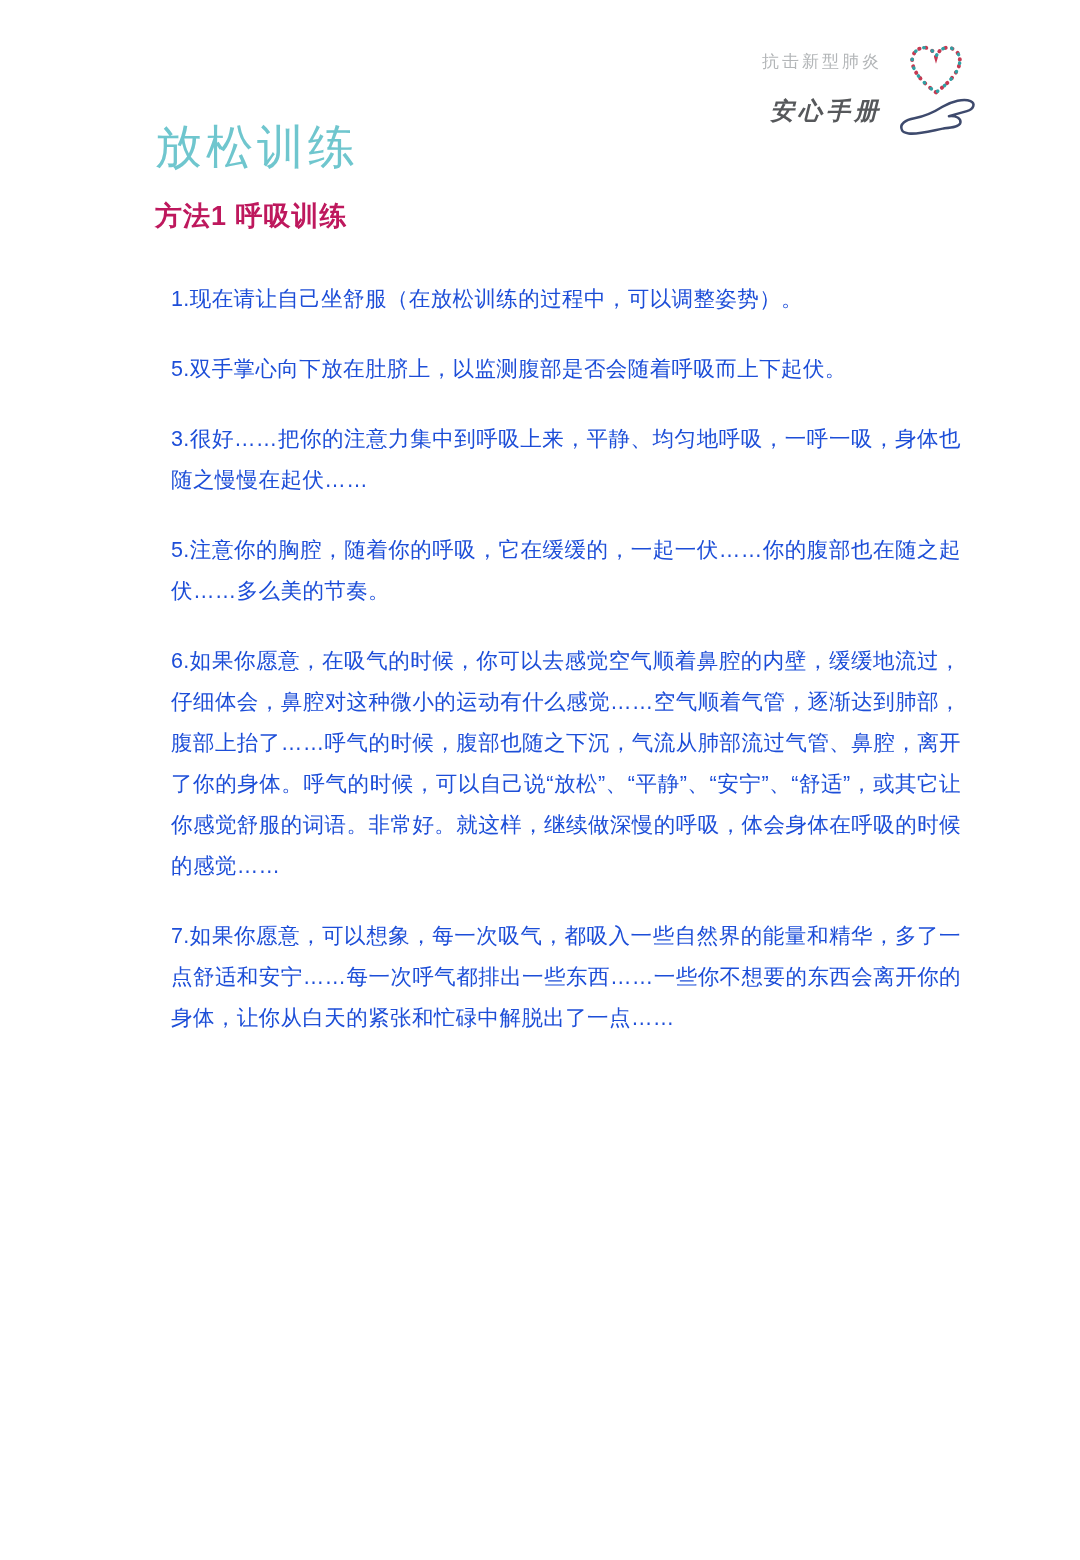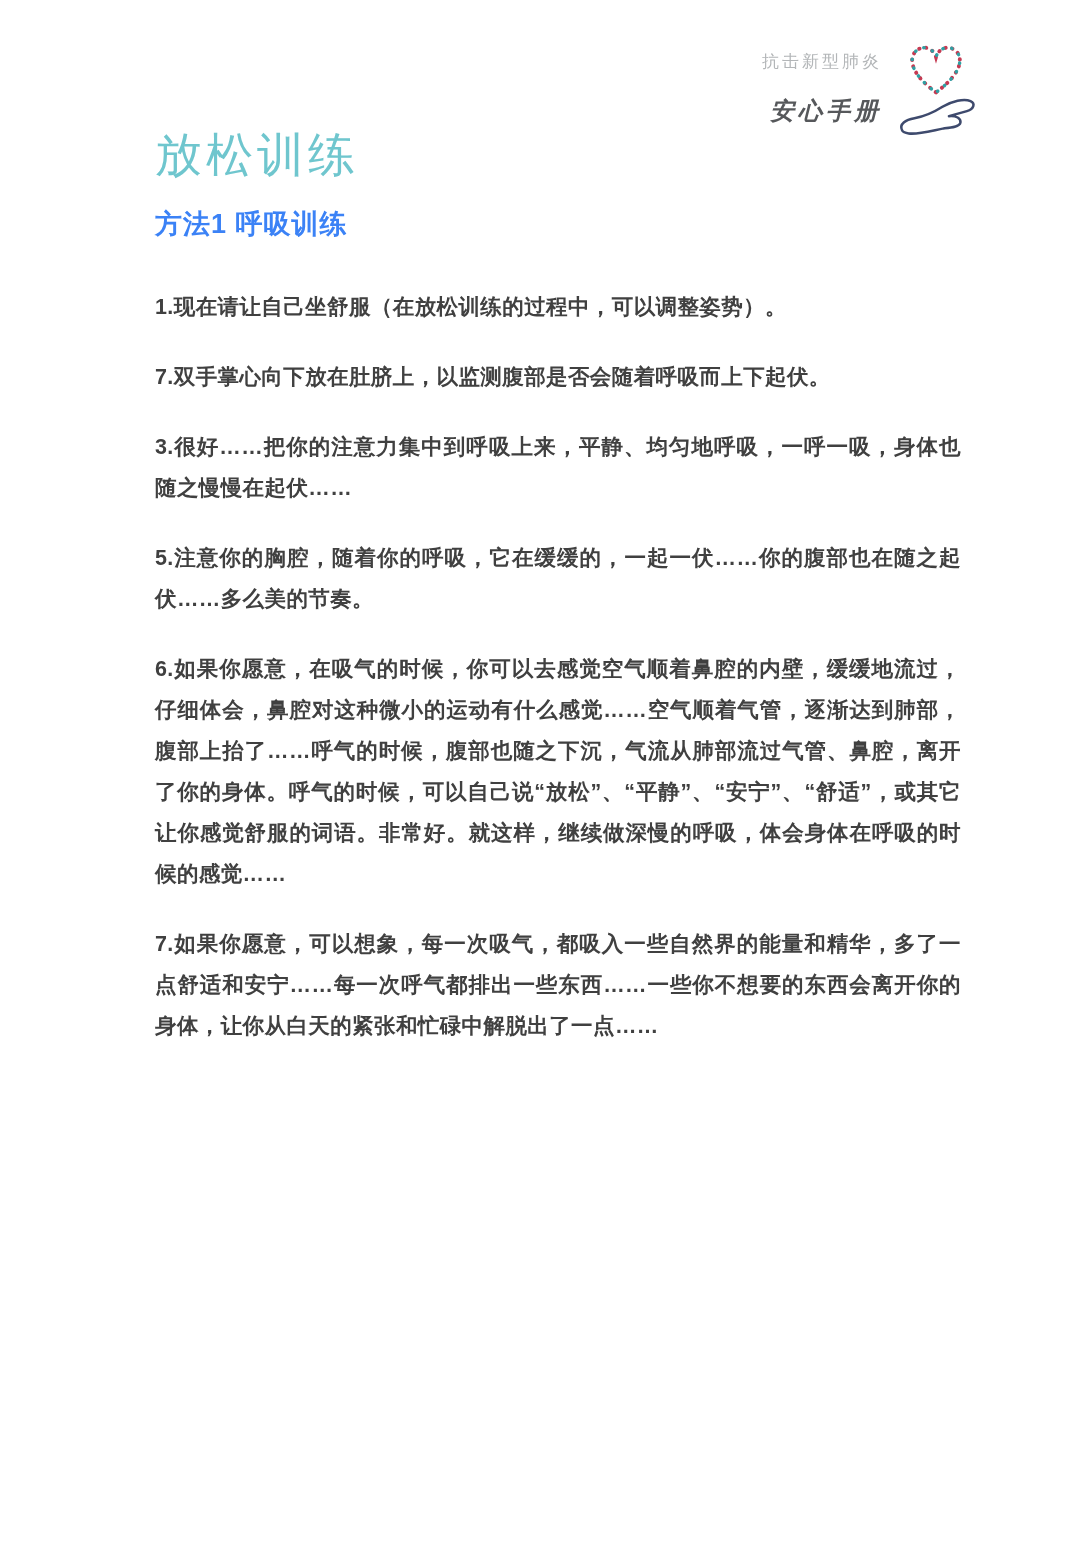--- a/index.html
+++ b/index.html
@@ -39,43 +39,43 @@
     white-space: nowrap;
     font-style: italic;
   }
   .brand-logo { position: relative; width: 88px; height: 97px; }
   .heart-icon { position: absolute; top: 0; left: 12px; }
   .hand-icon  { position: absolute; bottom: 0; left: 0; }
 
   
   .content {
     position: absolute;
-    left: 155px; top: 128px;
+    left: 155px; top: 120px;
     width: 806px;
   }
   .page-title {
     margin: 0;
     font-size: 47px;
     font-weight: 400;
     color: #6fc6ce;
     letter-spacing: 4px;
     line-height: 1.15;
   }
   .section-subtitle {
     margin: 24px 0 0 0;
     font-size: 27px;
     font-weight: 700;
-    color: #3b82f6;
+    color: #be185d;
     letter-spacing: 1px;
   }
   .step {
-    margin: 29px 0 0 0;
+    margin: 29px 0 0 16px;
     font-size: 21.5px;
-    font-weight: 700;
-    color: #404040;
+    font-weight: 400;
+    color: #1d4ed8;
     line-height: 41px;
     letter-spacing: 0.4px;
     text-align: justify;
     text-justify: inter-ideograph;
   }
   .step:first-of-type { margin-top: 45px; }
 
   
   .page-number {
     position: absolute;
@@ -104,21 +104,21 @@
         <path d="M8,55 C3,46 13,40 25,38 C41,35 53,29 64,22 C77,14 94,10 103,14 C110,17 108,25 98,28 L73,35 C83,34 90,38 89,44 C88,50 76,51 66,52 C50,55 29,61 17,59 C11,58 9,57 8,55 Z" fill="none" stroke="#3e4a6d" stroke-width="3.5" stroke-linejoin="round"></path>
       </svg>
     </div>
   </header>
 
   <main class="content">
     <h1 class="page-title">放松训练</h1>
     <h2 class="section-subtitle">方法1  呼吸训练</h2>
 
     <p class="step">1.现在请让自己坐舒服（在放松训练的过程中，可以调整姿势）。</p>
-    <p class="step">7.双手掌心向下放在肚脐上，以监测腹部是否会随着呼吸而上下起伏。</p>
+    <p class="step">5.双手掌心向下放在肚脐上，以监测腹部是否会随着呼吸而上下起伏。</p>
     <p class="step">3.很好……把你的注意力集中到呼吸上来，平静、均匀地呼吸，一呼一吸，身体也随之慢慢在起伏……</p>
     <p class="step">5.注意你的胸腔，随着你的呼吸，它在缓缓的，一起一伏……你的腹部也在随之起伏……多么美的节奏。</p>
     <p class="step">6.如果你愿意，在吸气的时候，你可以去感觉空气顺着鼻腔的内壁，缓缓地流过，仔细体会，鼻腔对这种微小的运动有什么感觉……空气顺着气管，逐渐达到肺部，腹部上抬了……呼气的时候，腹部也随之下沉，气流从肺部流过气管、鼻腔，离开了你的身体。呼气的时候，可以自己说“放松”、“平静”、“安宁”、“舒适”，或其它让你感觉舒服的词语。非常好。就这样，继续做深慢的呼吸，体会身体在呼吸的时候的感觉……</p>
     <p class="step">7.如果你愿意，可以想象，每一次吸气，都吸入一些自然界的能量和精华，多了一点舒适和安宁……每一次呼气都排出一些东西……一些你不想要的东西会离开你的身体，让你从白天的紧张和忙碌中解脱出了一点……</p>
   </main>
 
   <div class="page-number">/33</div>
 
 </div>
 

